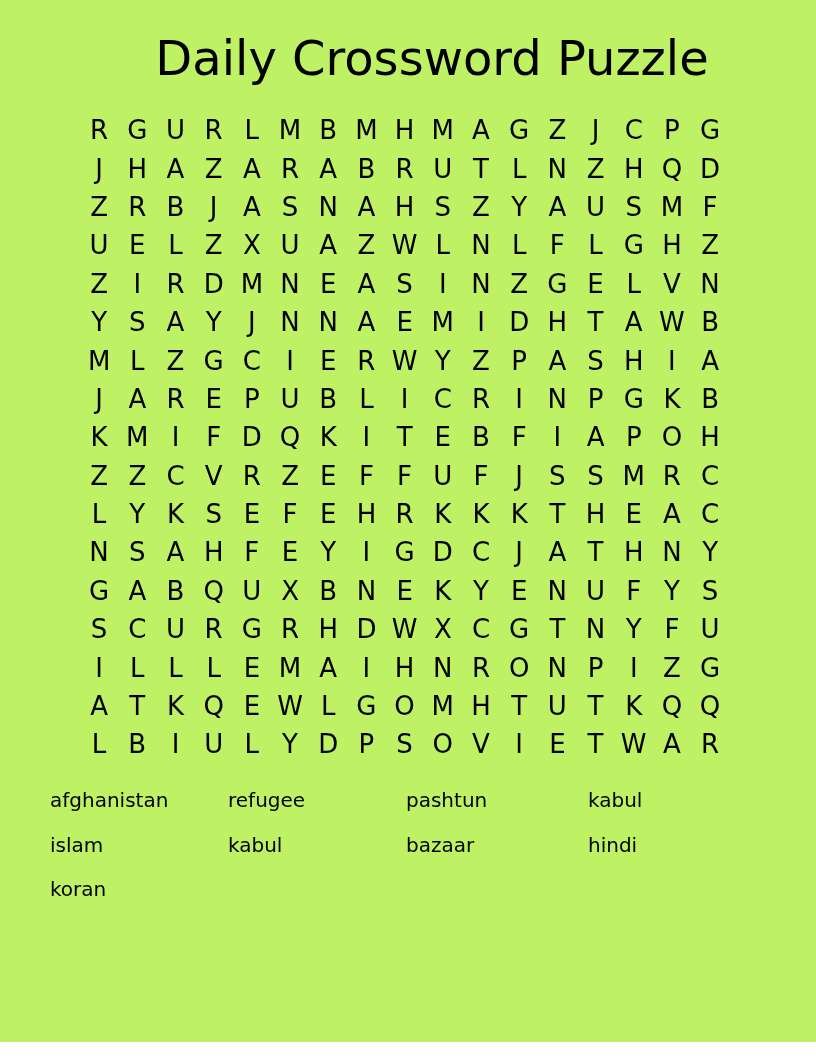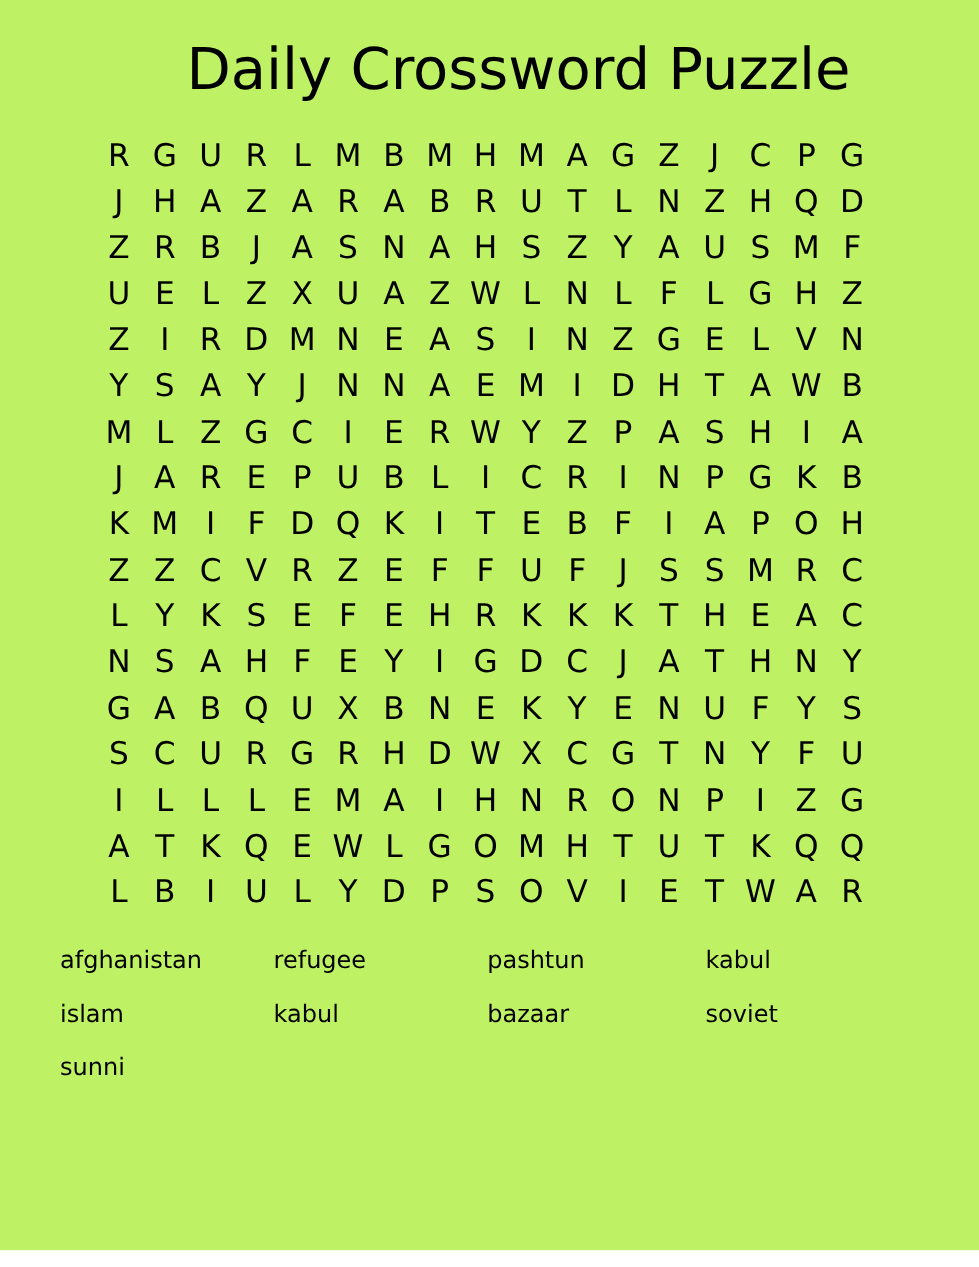--- a/index.html
+++ b/index.html
@@ -357,16 +357,16 @@
       <div class="cell">R</div>
     </div>
   <div class="words">
       <div class="word">afghanistan</div>
       <div class="word">refugee</div>
       <div class="word">pashtun</div>
       <div class="word">kabul</div>
       <div class="word">islam</div>
       <div class="word">kabul</div>
       <div class="word">bazaar</div>
-      <div class="word">soviet</div>
-      <div class="word">sunni</div>
+      <div class="word">hindi</div>
+      <div class="word">koran</div>
     </div>
 </div>
 
 </body></html>

